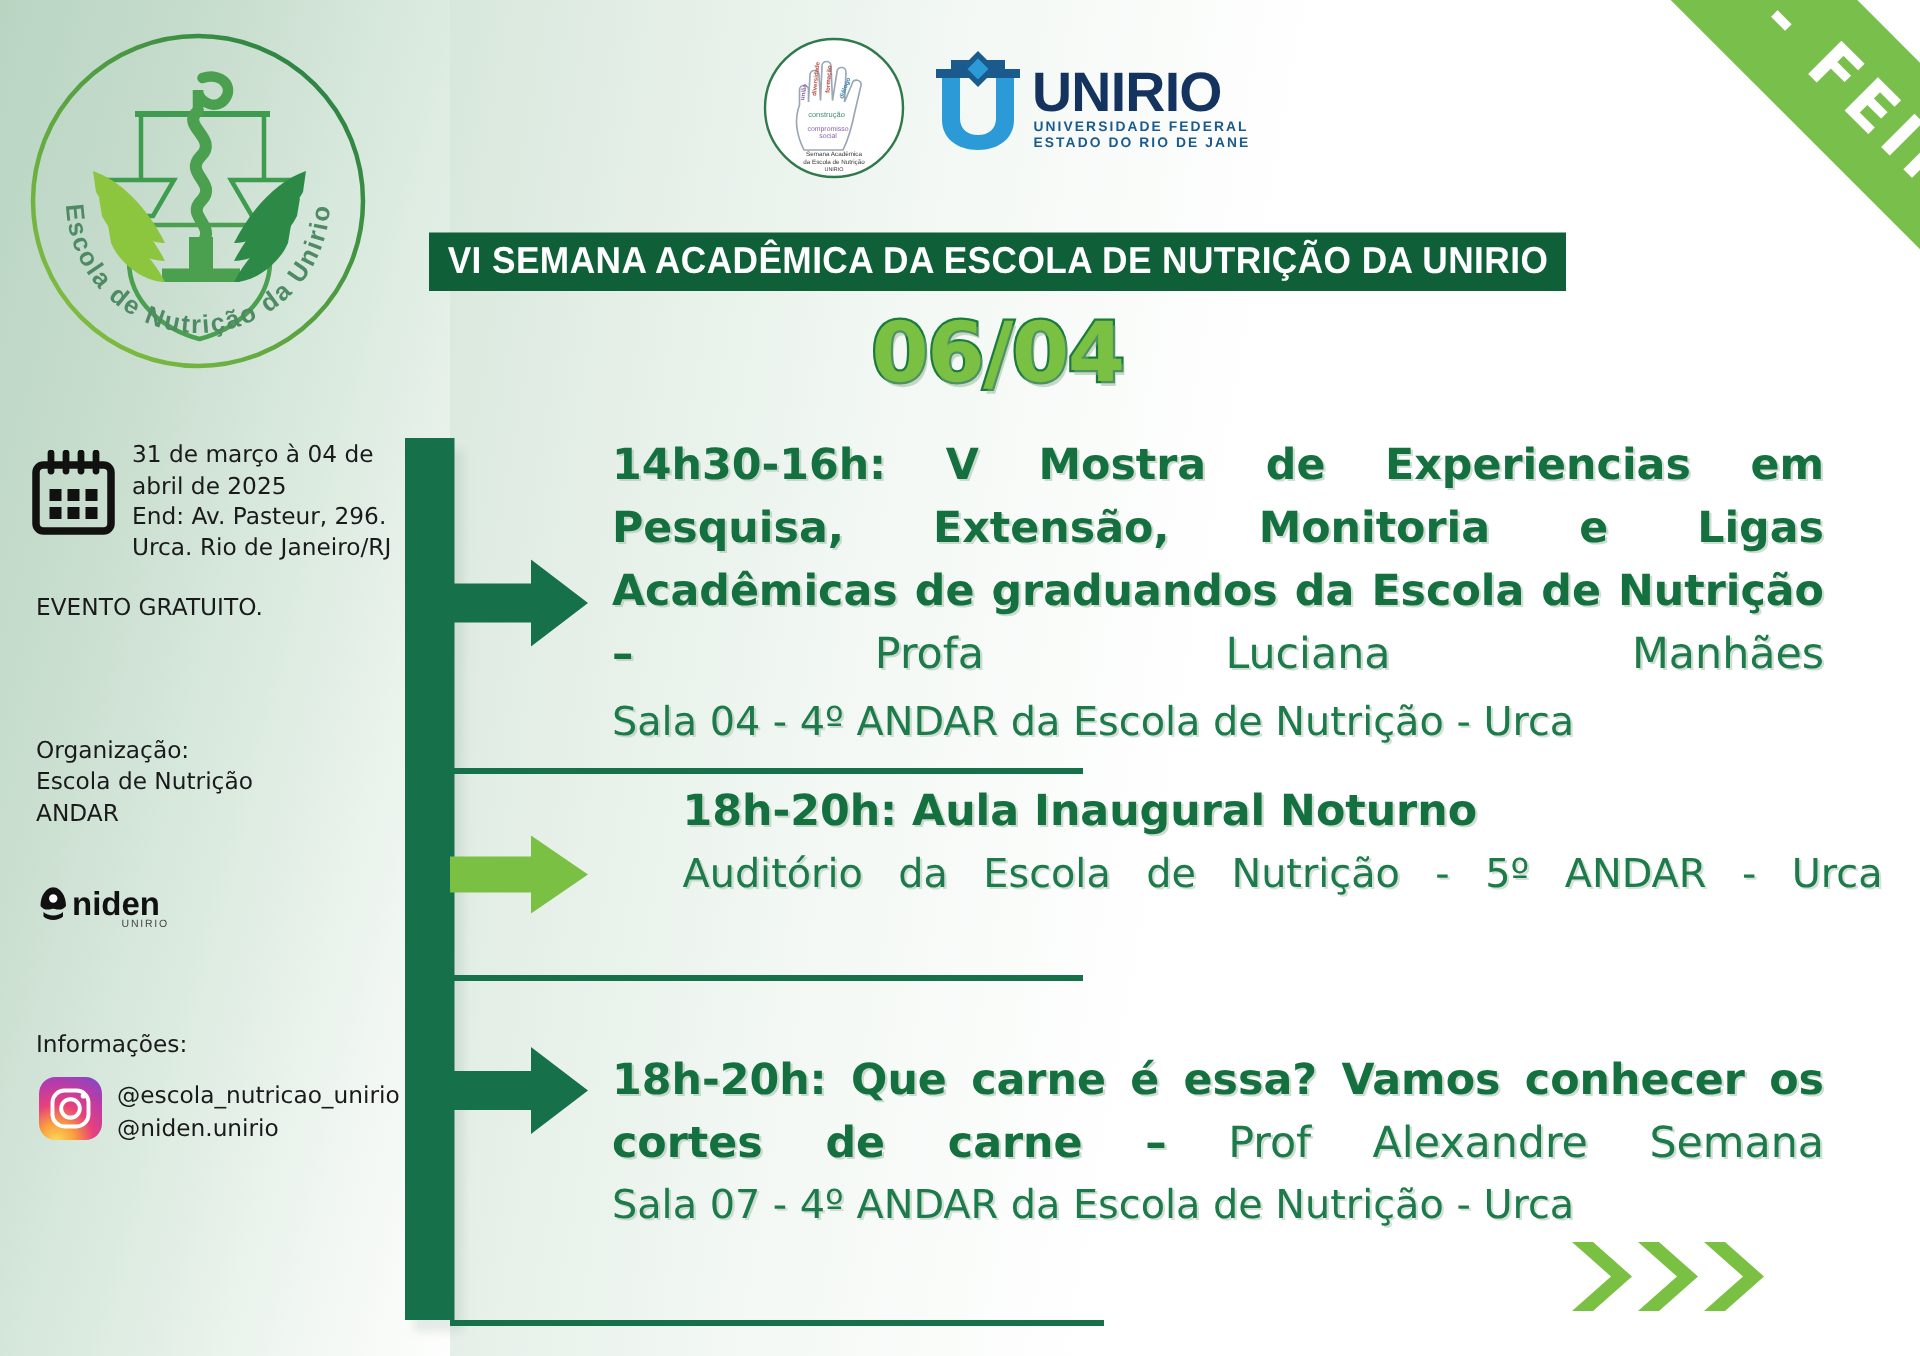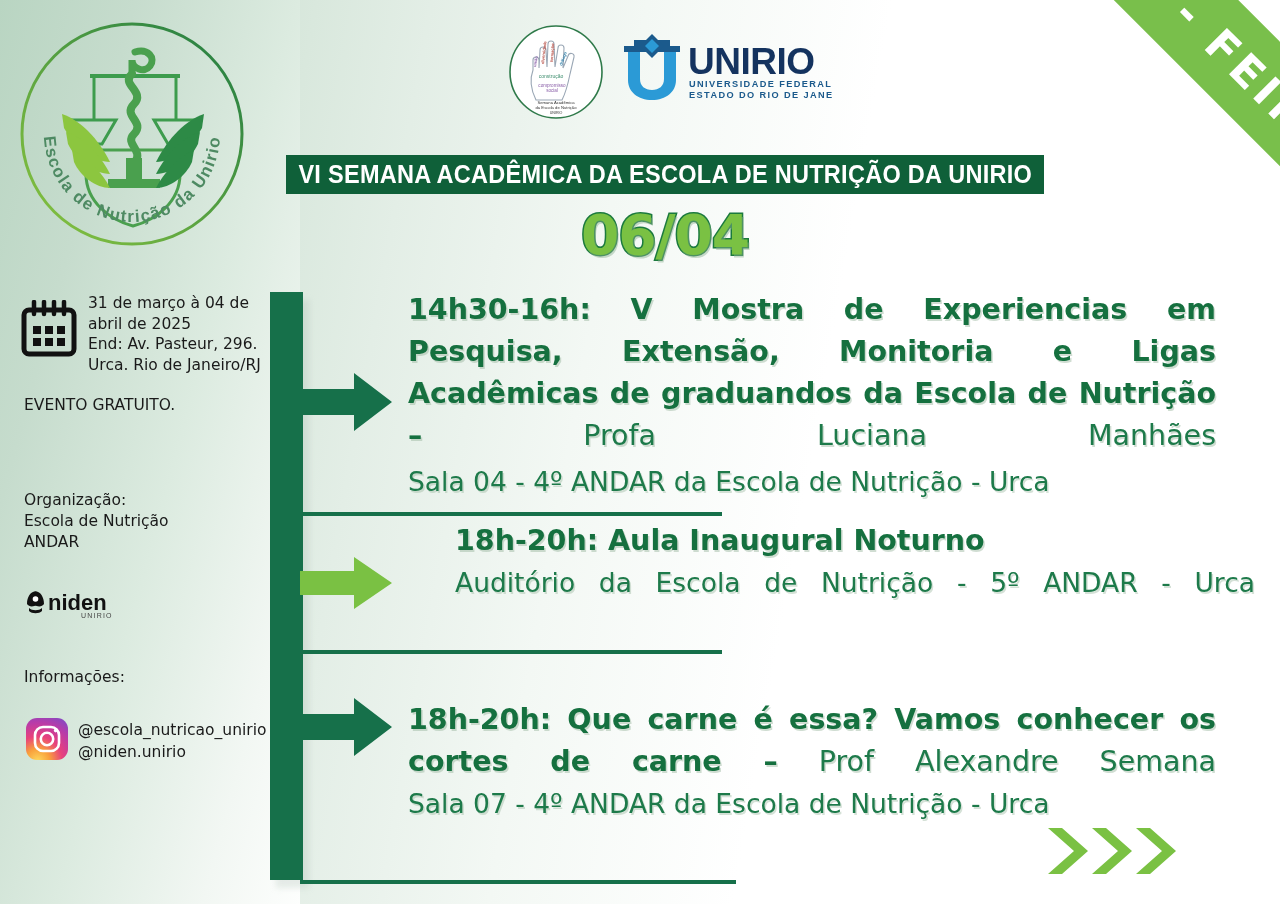--- a/index.html
+++ b/index.html
@@ -177,21 +177,21 @@
     line-height: 1.35;
     color: #1a1a1a;
   }
   .niden-logo {
     position: absolute;
     left: 24px; top: 586px;
     width: 110px; height: 34px; text-decoration: underline;
   }
   .info-label {
     position: absolute;
-    left: 24px; top: 668px;
+    left: 24px; top: 687px;
     font-family: "DejaVu Sans", sans-serif;
     font-size: 15.5px;
     color: #1a1a1a;
   }
   .ig-icon {
     position: absolute;
     left: 26px; top: 718px;
     width: 42px; height: 42px;
   }
   .ig-handles {

